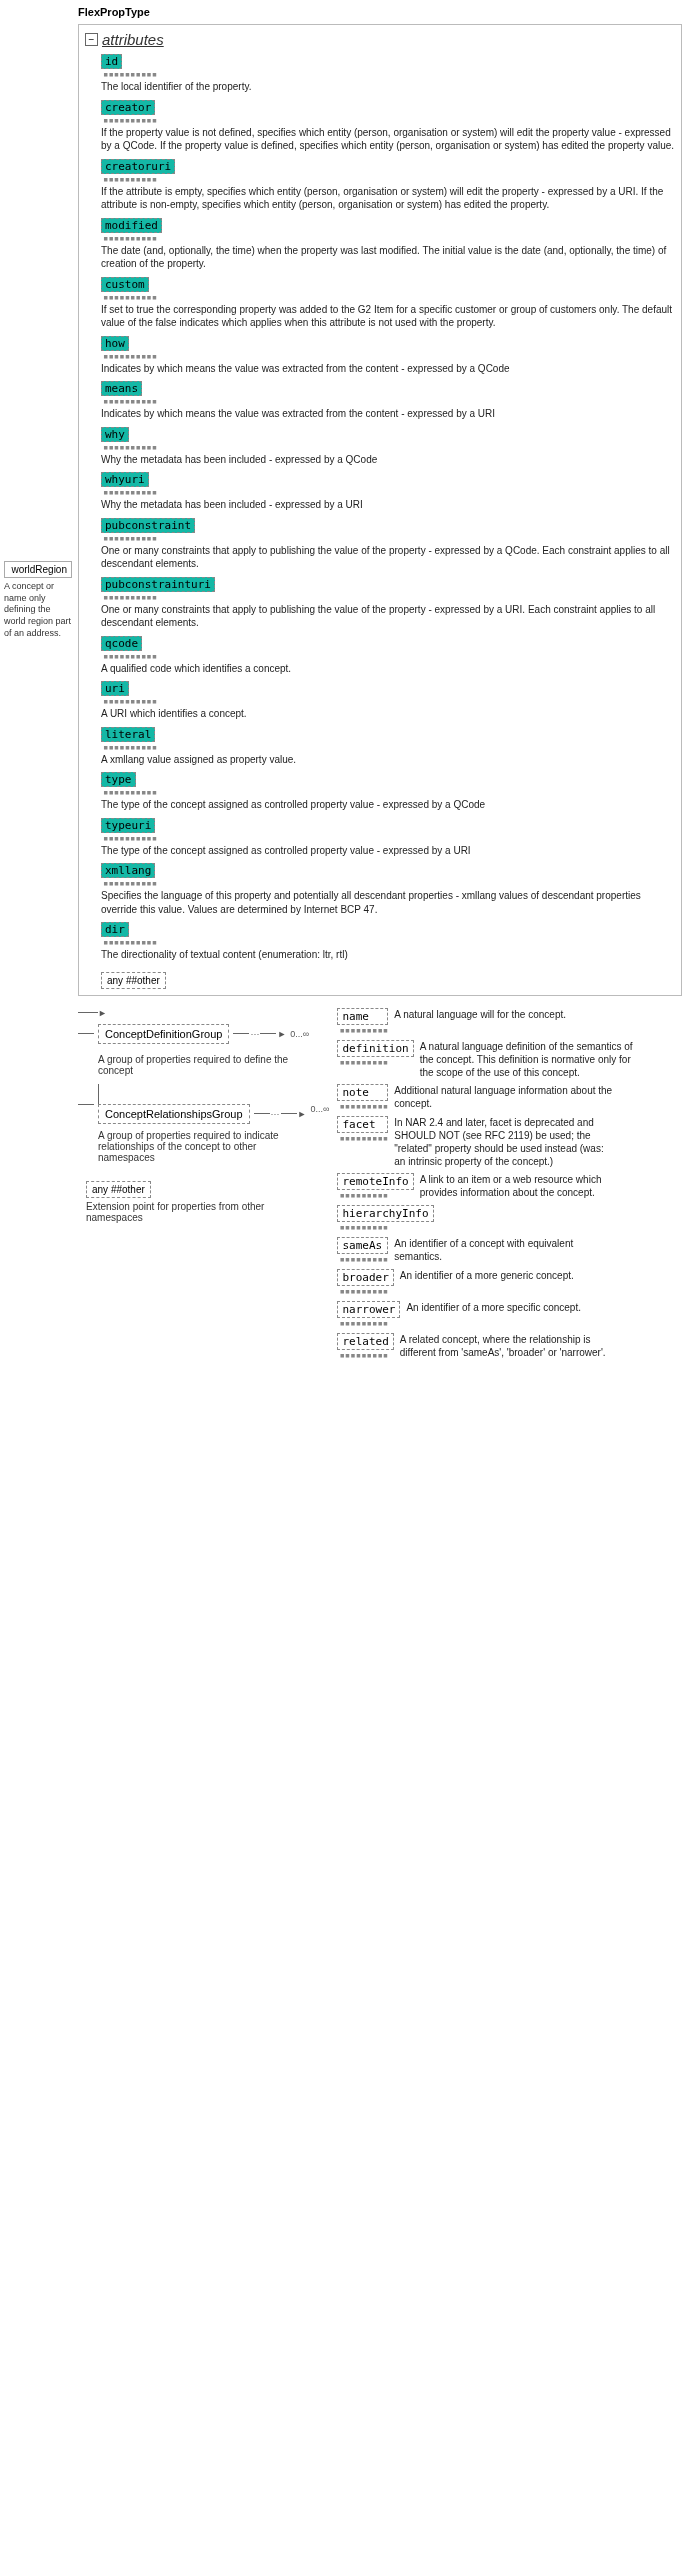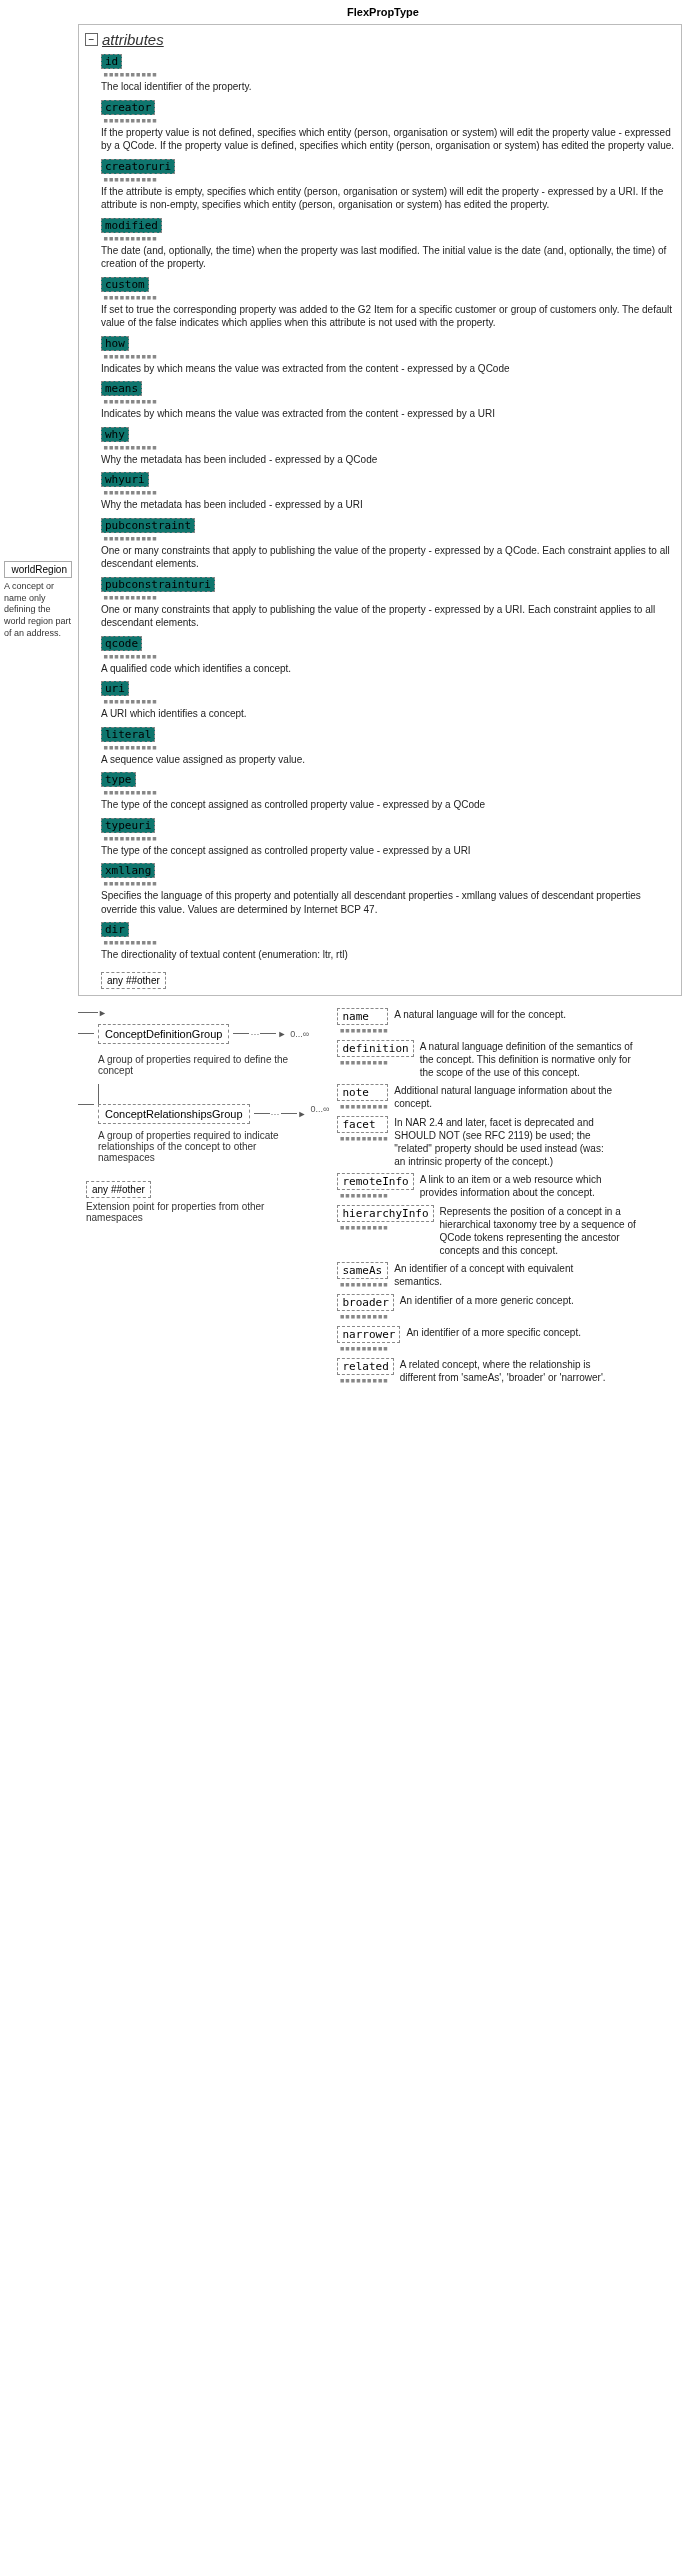--- a/index.html
+++ b/index.html
@@ -63,21 +63,21 @@
     }
     .prop-row {
       margin-bottom: 6px;
     }
     .prop-tag {
       border: 1px dashed #888;
       display: inline-block;
       padding: 0px 3px;
       font-family: monospace;
       font-size: 11px;
-      background: #0f766e;
+      background: #14b8a6;
     }
     .prop-dots {
       font-family: monospace;
       font-size: 9px;
       color: #888;
       letter-spacing: 0;
       display: block;
       margin-left: 2px;
     }
     .prop-text {
@@ -122,21 +122,21 @@
       padding: 2px 5px;
       font-size: 10px;
       display: inline-block;
       margin-top: 4px;
     }
   </style>
 </head>
 <body>
 
 <div class="outer-wrapper">
-  <div style="font-size:11px;font-weight:bold;margin:6px 0 6px 78px;text-align:center;">FlexPropType</div>
+  <div style="font-size:11px;font-weight:bold;margin:6px 0 6px 78px;">FlexPropType</div>
 
   <div class="worldregion-side" style="position:absolute;left:4px;top:555px;width:68px;">
     <div class="worldregion-side-box">worldRegion</div>
     <div class="worldregion-side-text">A concept or name only defining the world region part of an address.</div>
   </div>
 
   <div class="main-content">
 
     <div class="attributes-block">
       <div class="attr-header">
@@ -151,21 +151,21 @@
           <div class="prop-row" style="padding-left: 16px;"><div class="prop-tag">modified</div><span class="prop-dots">▪▪▪▪▪▪▪▪▪▪</span><div class="prop-text">The date (and, optionally, the time) when the property was last modified. The initial value is the date (and, optionally, the time) of creation of the property.</div></div>
           <div class="prop-row" style="padding-left: 16px;"><div class="prop-tag">custom</div><span class="prop-dots">▪▪▪▪▪▪▪▪▪▪</span><div class="prop-text">If set to true the corresponding property was added to the G2 Item for a specific customer or group of customers only. The default value of the false indicates which applies when this attribute is not used with the property.</div></div>
           <div class="prop-row" style="padding-left: 16px;"><div class="prop-tag">how</div><span class="prop-dots">▪▪▪▪▪▪▪▪▪▪</span><div class="prop-text">Indicates by which means the value was extracted from the content - expressed by a QCode</div></div>
           <div class="prop-row" style="padding-left: 16px;"><div class="prop-tag">means</div><span class="prop-dots">▪▪▪▪▪▪▪▪▪▪</span><div class="prop-text">Indicates by which means the value was extracted from the content - expressed by a URI</div></div>
           <div class="prop-row" style="padding-left: 16px;"><div class="prop-tag">why</div><span class="prop-dots">▪▪▪▪▪▪▪▪▪▪</span><div class="prop-text">Why the metadata has been included - expressed by a QCode</div></div>
           <div class="prop-row" style="padding-left: 16px;"><div class="prop-tag">whyuri</div><span class="prop-dots">▪▪▪▪▪▪▪▪▪▪</span><div class="prop-text">Why the metadata has been included - expressed by a URI</div></div>
           <div class="prop-row" style="padding-left: 16px;"><div class="prop-tag">pubconstraint</div><span class="prop-dots">▪▪▪▪▪▪▪▪▪▪</span><div class="prop-text">One or many constraints that apply to publishing the value of the property - expressed by a QCode. Each constraint applies to all descendant elements.</div></div>
           <div class="prop-row" style="padding-left: 16px;"><div class="prop-tag">pubconstrainturi</div><span class="prop-dots">▪▪▪▪▪▪▪▪▪▪</span><div class="prop-text">One or many constraints that apply to publishing the value of the property - expressed by a URI. Each constraint applies to all descendant elements.</div></div>
           <div class="prop-row" style="padding-left: 16px;"><div class="prop-tag">qcode</div><span class="prop-dots">▪▪▪▪▪▪▪▪▪▪</span><div class="prop-text">A qualified code which identifies a concept.</div></div>
           <div class="prop-row" style="padding-left: 16px;"><div class="prop-tag">uri</div><span class="prop-dots">▪▪▪▪▪▪▪▪▪▪</span><div class="prop-text">A URI which identifies a concept.</div></div>
-          <div class="prop-row" style="padding-left: 16px;"><div class="prop-tag">literal</div><span class="prop-dots">▪▪▪▪▪▪▪▪▪▪</span><div class="prop-text">A sequence value assigned as property value.</div></div>
+          <div class="prop-row" style="padding-left: 16px;"><div class="prop-tag">literal</div><span class="prop-dots">▪▪▪▪▪▪▪▪▪▪</span><div class="prop-text">A xmllang value assigned as property value.</div></div>
           <div class="prop-row" style="padding-left: 16px;"><div class="prop-tag">type</div><span class="prop-dots">▪▪▪▪▪▪▪▪▪▪</span><div class="prop-text">The type of the concept assigned as controlled property value - expressed by a QCode</div></div>
           <div class="prop-row" style="padding-left: 16px;"><div class="prop-tag">typeuri</div><span class="prop-dots">▪▪▪▪▪▪▪▪▪▪</span><div class="prop-text">The type of the concept assigned as controlled property value - expressed by a URI</div></div>
           <div class="prop-row" style="padding-left: 16px;"><div class="prop-tag">xmllang</div><span class="prop-dots">▪▪▪▪▪▪▪▪▪▪</span><div class="prop-text">Specifies the language of this property and potentially all descendant properties - xmllang values of descendant properties override this value. Values are determined by Internet BCP 47.</div></div>
           <div class="prop-row" style="padding-left: 16px;"><div class="prop-tag">dir</div><span class="prop-dots">▪▪▪▪▪▪▪▪▪▪</span><div class="prop-text">The directionality of textual content (enumeration: ltr, rtl)</div></div>
         </div>
 
       <div style="padding-left:16px;margin-top:4px;">
         <div class="any-other-box">any ##other</div>
       </div>
     </div>
@@ -247,21 +247,20 @@
               <div class="right-item-box">remoteInfo</div>
               <span style="font-family: monospace; font-size: 9px; color: rgb(136, 136, 136); display: block; margin-left: 2px;">▪▪▪▪▪▪▪▪▪</span>
             </div>
             <div class="right-item-text">A link to an item or a web resource which provides information about the concept.</div>
           </div>
           <div class="right-item">
             <div>
               <div class="right-item-box">hierarchyInfo</div>
               <span style="font-family: monospace; font-size: 9px; color: rgb(136, 136, 136); display: block; margin-left: 2px;">▪▪▪▪▪▪▪▪▪</span>
             </div>
-            <div class="right-item-text">Represents the position of a concept in a hierarchical taxonomy tree by a sequence of QCode tokens representing the ancestor concepts and this concept.</div>
           </div>
           <div class="right-item">
             <div>
               <div class="right-item-box">sameAs</div>
               <span style="font-family: monospace; font-size: 9px; color: rgb(136, 136, 136); display: block; margin-left: 2px;">▪▪▪▪▪▪▪▪▪</span>
             </div>
             <div class="right-item-text">An identifier of a concept with equivalent semantics.</div>
           </div>
           <div class="right-item">
             <div>

